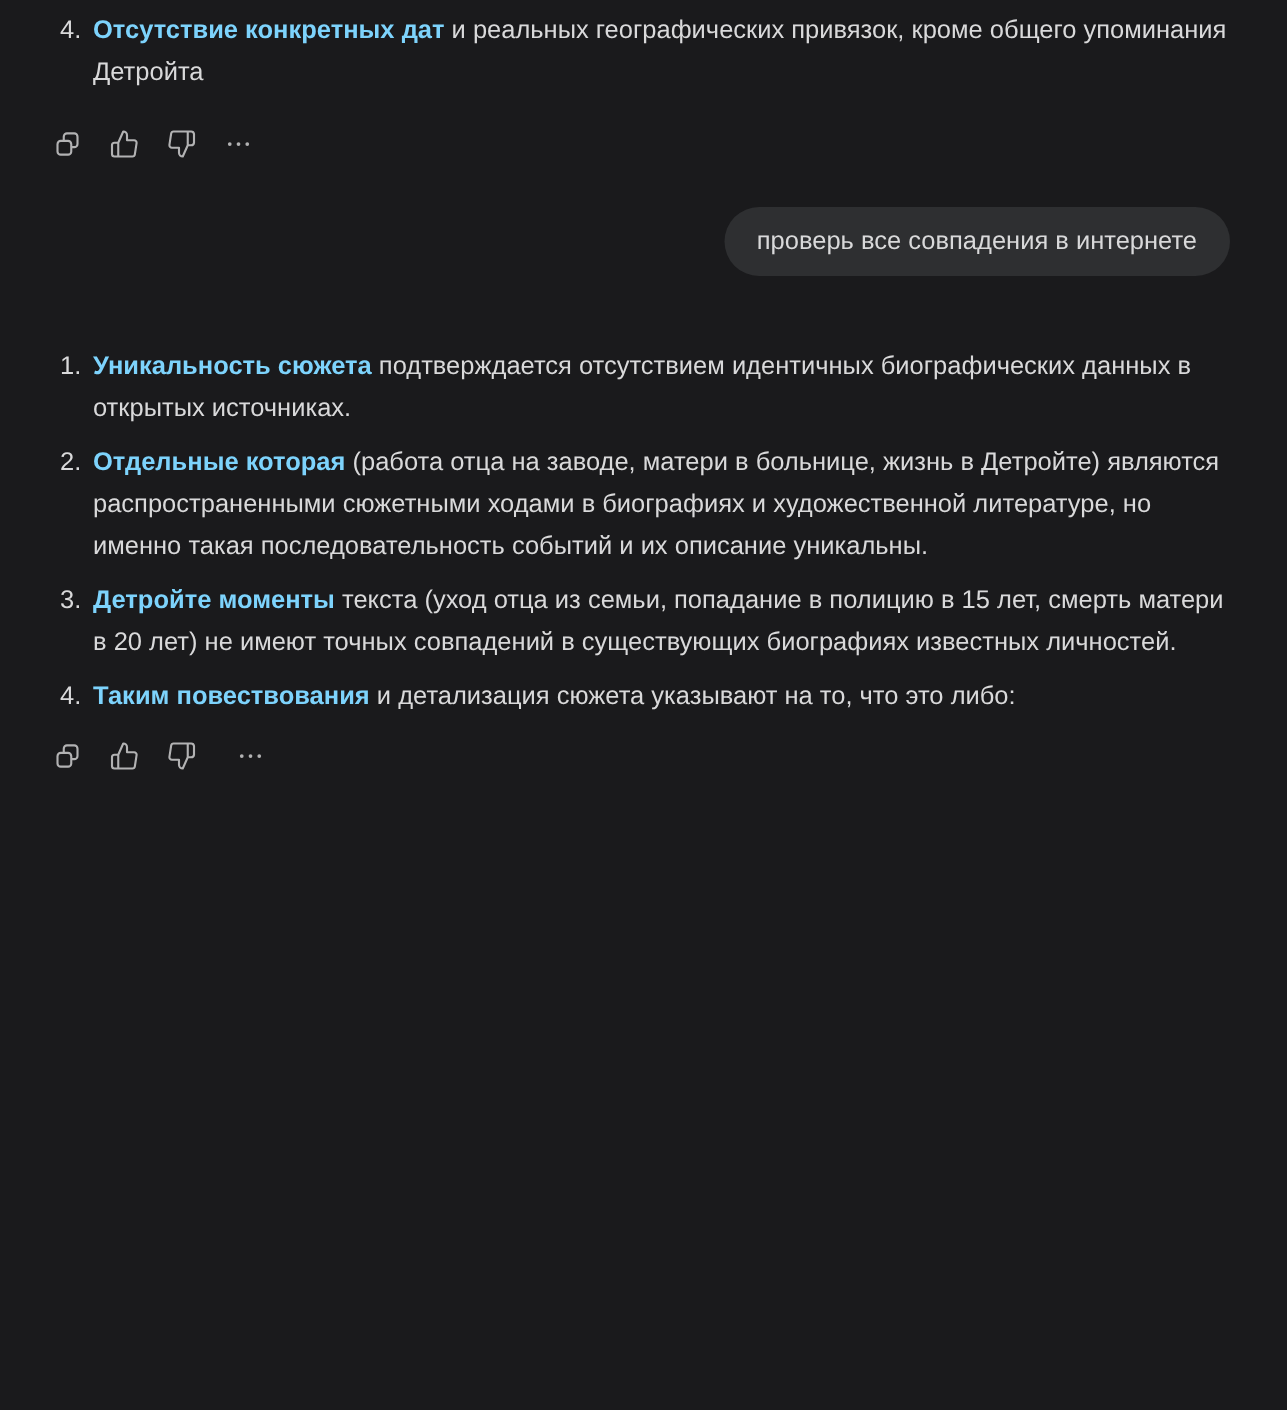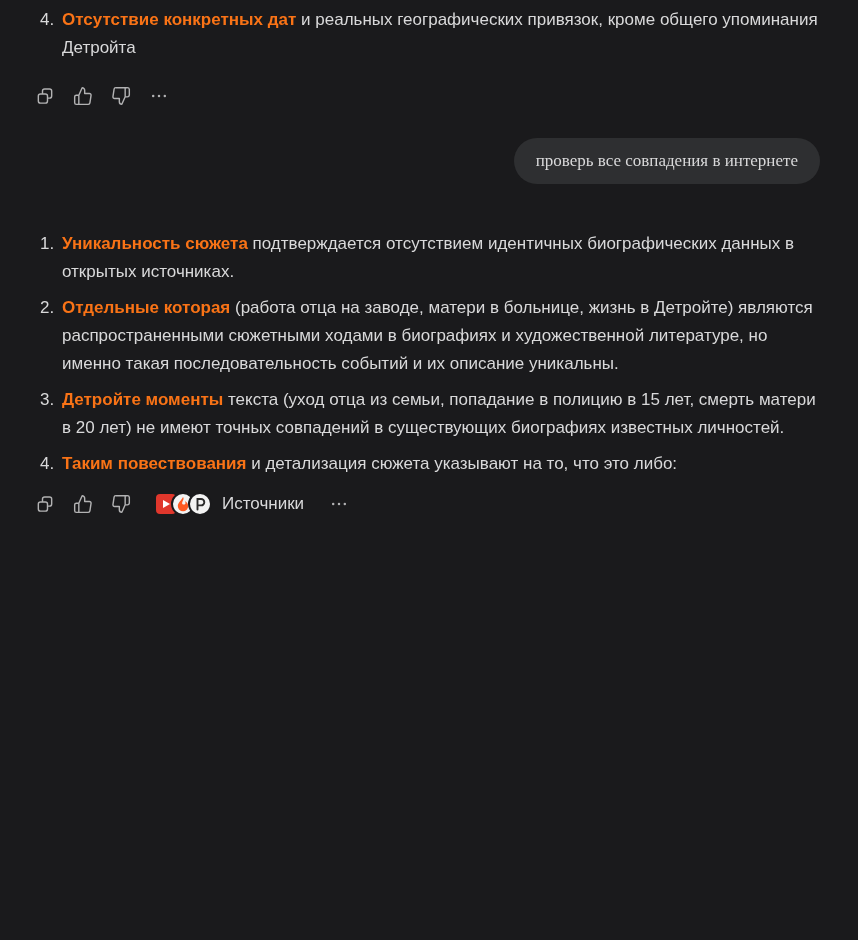--- a/index.html
+++ b/index.html
@@ -7,21 +7,21 @@
     width: 858px; height: 940px;
     background: #1a1a1c;
     font-family: "Liberation Sans", "DejaVu Sans", sans-serif;
     font-size: 17px; line-height: 28px;
     color: #d9d9da;
     overflow: hidden;
   }
   .page { box-sizing: border-box; width: 858px; height: 940px; padding: 6px 38px 0 34px; }
 
   p { margin: 0; }
-  b, .bold { font-weight: 700; color: #f97316; }
+  b, .bold { font-weight: 700; color: #7dd3fc; }
 
   .num-item { position: relative; padding-left: 28px; }
   .num-item .num { position: absolute; left: 6px; top: 0; }
   .num-item + .num-item { margin-top: 8px; }
 
   .bullet-item { position: relative; padding-left: 26px; }
   .bullet-item::before {
     content: ""; position: absolute; left: 9px; top: 11.5px;
     width: 5px; height: 5px; border-radius: 50%; background: #d9d9da;
   }
@@ -40,21 +40,20 @@
     color: #b2b2b3;
   }
   .icon-btn svg { display: block; }
 
   .bubble-row { display: flex; justify-content: flex-end; margin: 30px 0 46px 0; }
   .bubble {
     background: #2e2f31; color: #d9d9da;
     border-radius: 23px; padding: 9px 22px;
     font-size: 17px; line-height: 28px;
     max-width: 620px;
-    font-family: Liberation Serif, serif;
   }
 
   .sources-chip {
     display: flex; align-items: center; gap: 10px;
     background: none; border: none; padding: 0; margin-left: 6px; cursor: pointer;
     color: #d9d9da; font-size: 17px; font-family: inherit;
   }
   .favicon-stack { display: flex; align-items: center; }
   .favicon {
     width: 20px; height: 20px; border-radius: 50%;
@@ -152,40 +151,20 @@
         </span>
       </button>
       <button class="icon-btn">
         <span>
           <svg width="20" height="20" viewBox="0 0 24 24" fill="none" stroke="#b2b2b3" stroke-width="1.7" stroke-linecap="round" stroke-linejoin="round">
             <path d="M10 15v4a3 3 0 0 0 3 3l4-9V2H5.72a2 2 0 0 0-2 1.7l-1.38 9a2 2 0 0 0 2 2.3zM17 2h2.67A2.31 2.31 0 0 1 22 4v7a2.31 2.31 0 0 1-2.33 2H17"></path>
           </svg>
         </span>
       </button>
 
-      <button class="sources-chip">
-        <span class="favicon-stack">
-          <span class="favicon square f-red">
-            <svg width="20" height="20" viewBox="0 0 20 20">
-                <polygon points="7,6 14,10 7,14" fill="#ffffff"></polygon>
-              </svg>
-          </span>
-          <span class="favicon f-white">
-            <svg width="20" height="20" viewBox="0 0 20 20">
-              <path fill="#ff5a22" d="M10 3c1.7 2.5-.9 3.8-.9 5.9 0 1 .8 1.7 1.7 1.7s1.7-.8 1.7-1.7c0-.7-.3-1.3-.6-1.9 1.9 1 3.3 2.9 3.3 5.1a5.2 5.2 0 1 1-10.4 0C4.8 8.6 8.5 6.3 10 3z"></path>
-            </svg>
-          </span>
-          <span class="favicon f-white">
-            <svg width="20" height="20" viewBox="0 0 20 20">
-              <path d="M7.5 15.5V5h3.6a3.2 3.2 0 0 1 0 6.4H7.5" fill="none" stroke="#2b2b2b" stroke-width="1.9" stroke-linecap="round"></path>
-            </svg>
-          </span>
-        </span>
-        <span>Источники</span>
-      </button>
 
       <button class="icon-btn" style="margin-left:8px;">
         <span>
           <svg width="20" height="20" viewBox="0 0 24 24" fill="#b2b2b3">
             <circle cx="5" cy="12" r="1.5"></circle>
               <circle cx="12" cy="12" r="1.5"></circle>
               <circle cx="19" cy="12" r="1.5"></circle>
           </svg>
         </span>
       </button>

